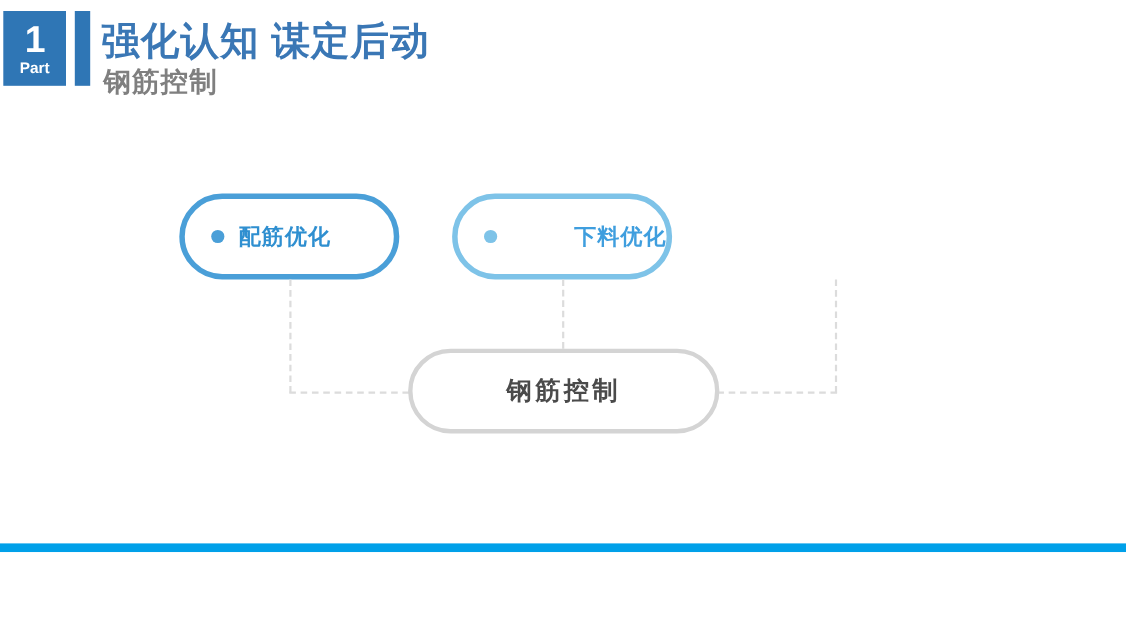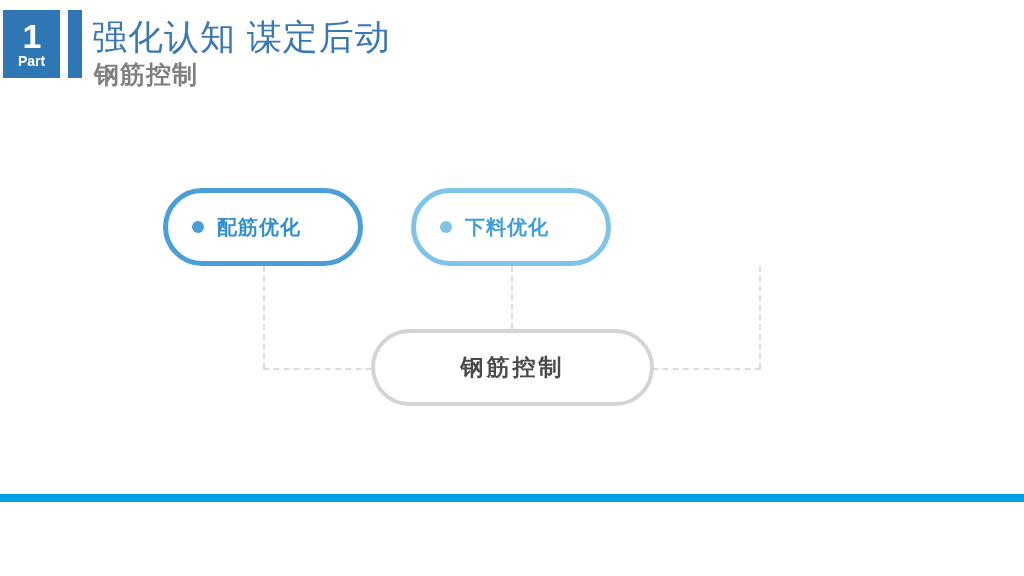--- a/index.html
+++ b/index.html
@@ -54,41 +54,41 @@
     top: 10px;
     width: 14px;
     height: 68px;
     background: #2f76b5;
   }
   #title-main {
     position: absolute;
     left: 92px;
     top: 14px;
     font-size: 35px;
-    font-weight: normal;
+    font-weight: bold;
     color: #3a77b5;
     letter-spacing: 1px;
     white-space: nowrap;
   }
   #title-sub {
     position: absolute;
     left: 94px;
     top: 58px;
     font-size: 25px;
     font-weight: bold;
     color: #7f7f7f;
     letter-spacing: 1px;
     white-space: nowrap;
   }
 
   
   #diagram {
     position: absolute;
     left: 0;
-    top: 16px;
+    top: 4px;
     width: 1024px;
     height: 367px;
   }
   .pill {
     position: absolute;
     box-sizing: border-box;
     border-style: solid;
     border-width: 5px;
     border-radius: 40px;
     background: #ffffff;
@@ -194,21 +194,21 @@
   <div class="connector v-line" id="conn-v-mid" style="border-left-color: rgb(220, 220, 220);"></div>
   <div class="connector v-line" id="conn-v-right" style="border-left-color: rgb(220, 220, 220);"></div>
   <div class="connector h-line" id="conn-h-left" style="border-top-color: rgb(220, 220, 220);"></div>
   <div class="connector h-line" id="conn-h-right" style="border-top-color: rgb(220, 220, 220);"></div>
 
   <div class="pill" id="pill-0" style="border-color: rgb(74, 159, 216);">
     <span class="dot" style="background: rgb(74, 159, 216);"></span>
     <span class="ptext" style="color: rgb(47, 143, 208);">配筋优化</span>
   </div>
 
-  <div class="pill" id="pill-1" style="border-color: rgb(126, 195, 232);">
+  <div class="pill" id="pill-1" style="border-color: rgb(126, 195, 232); justify-content: space-between;">
     <span class="dot" style="background: rgb(126, 195, 232);"></span>
     <span class="ptext" style="color: rgb(63, 158, 222);">下料优化</span>
   </div>
 
 
   <div id="center-box" style="border-color: rgb(212, 212, 212);">
     <span class="ctext" style="color: rgb(74, 74, 74);">钢筋控制</span>
   </div>
 </div>
 

